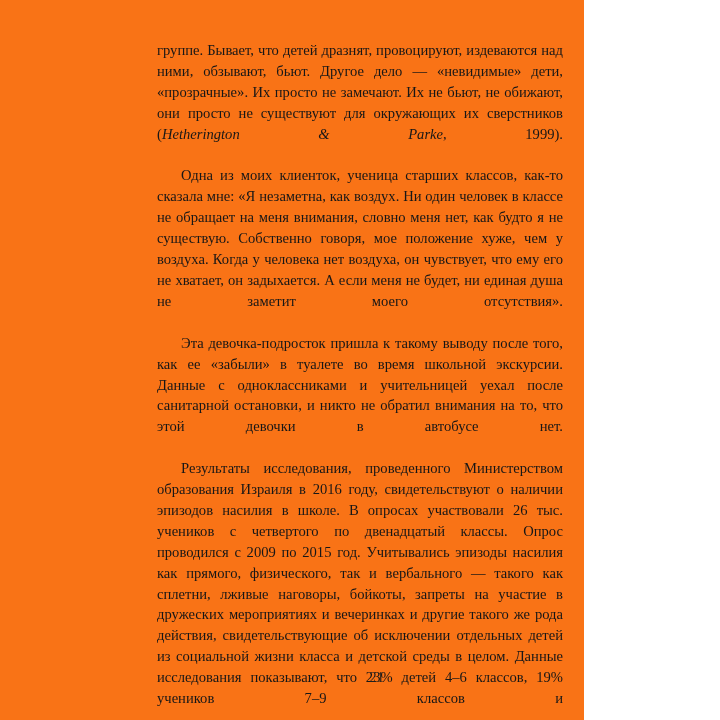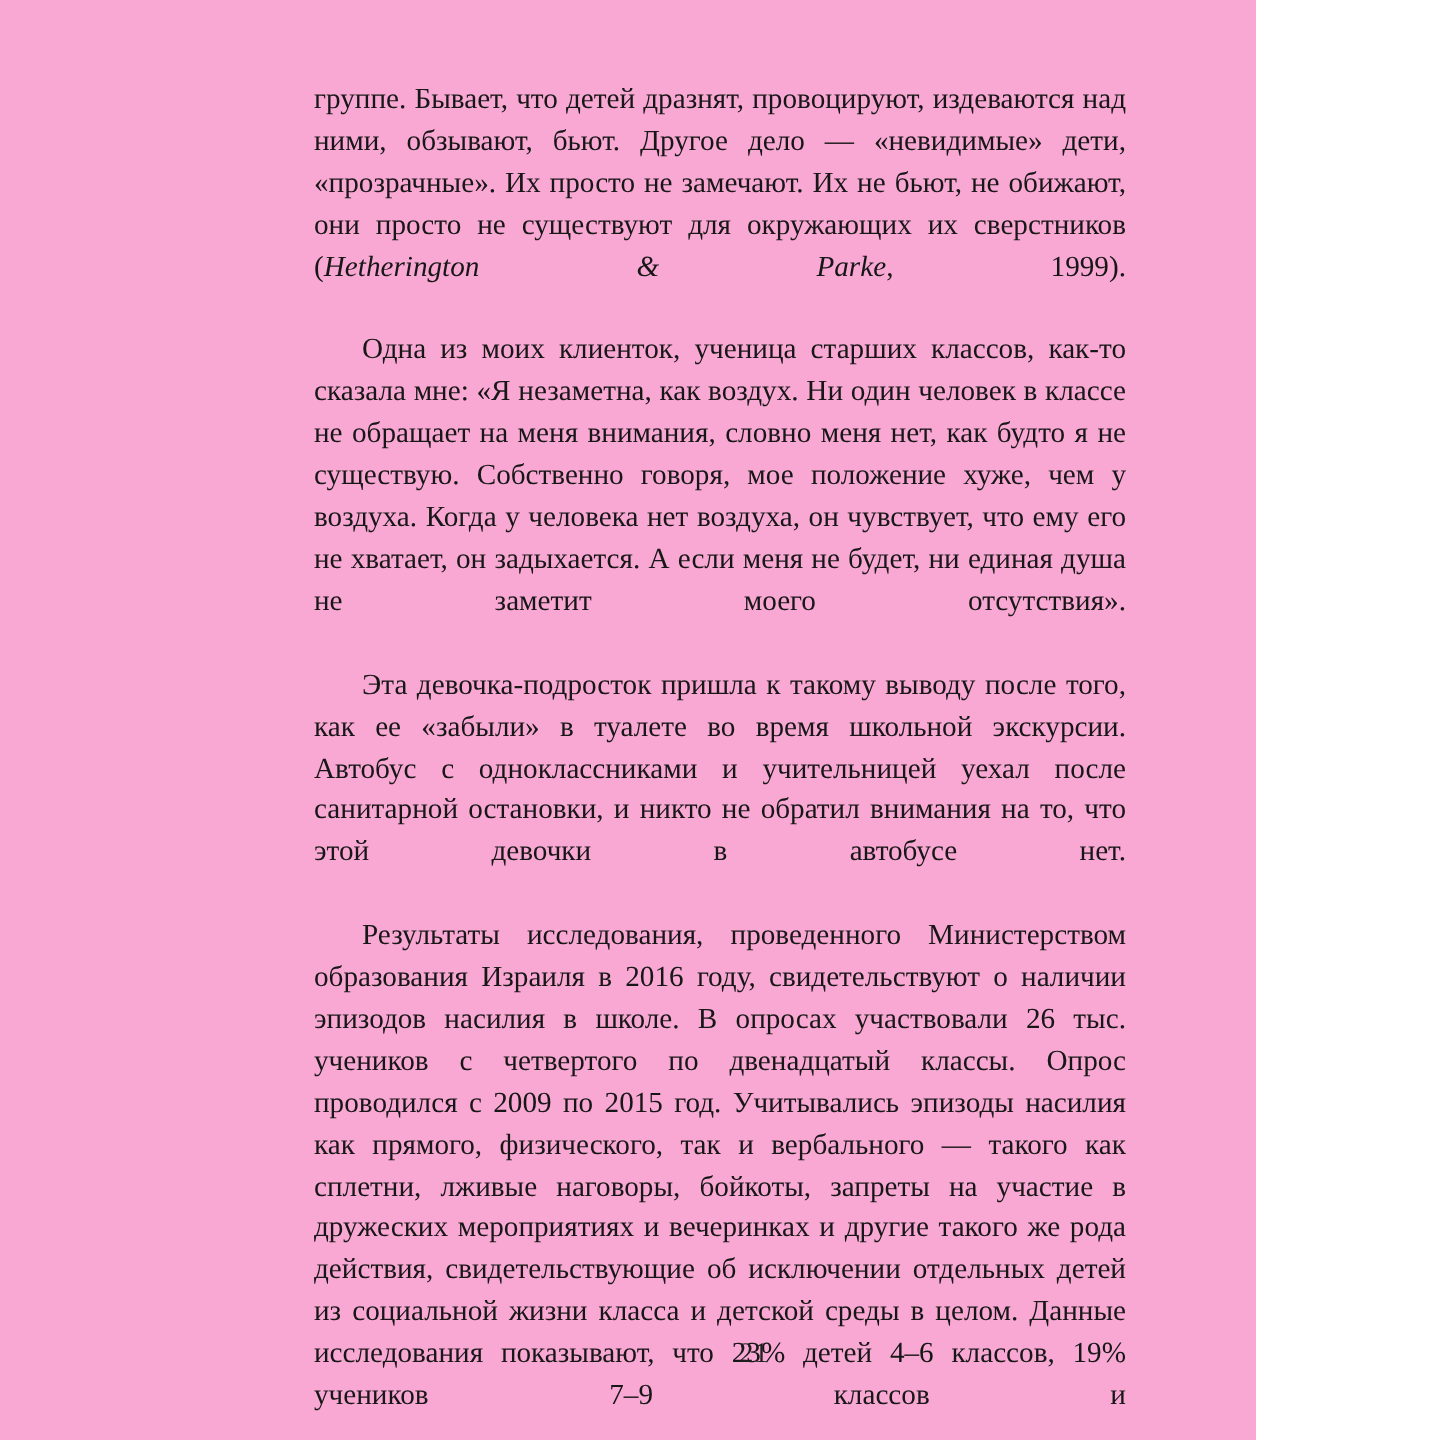--- a/index.html
+++ b/index.html
@@ -10,23 +10,23 @@
   }
   body {
     width: 720px;
     height: 720px;
     overflow: hidden;
     font-family: "Liberation Serif", "DejaVu Serif", serif;
     color: #1a1a1a;
   }
   .page {
     position: relative;
-    width: 628px;
+    width: 584px;
     height: 720px;
-    background: #f9a8d4;
+    background: #f97316;
     box-sizing: border-box;
   }
   .text-block {
     position: absolute;
     left: 157px;
     top: 40px;
     width: 406px;
     text-align: justify;
     text-justify: inter-word;
     font-size: 14.6px;
@@ -72,21 +72,21 @@
 <body>
 
 <div class="page">
 
   <div class="text-block">
 
     <p class="para no-indent"><span>группе. Бывает, что детей дразнят, провоцируют, издеваются над ними, обзывают, бьют. Другое дело — «невидимые» дети, «прозрачные». Их просто не замечают. Их не бьют, не обижают, они просто не существуют для окружающих их сверстников (</span><span class="cite-italic">Hetherington &amp; Parke</span><span>, 1999).</span></p>
 
     <p class="para">Одна из моих клиенток, ученица старших классов, как-то сказала мне: «Я незаметна, как воздух. Ни один человек в классе не обращает на меня внимания, словно меня нет, как будто я не существую. Собственно говоря, мое положение хуже, чем у воздуха. Когда у человека нет воздуха, он чувствует, что ему его не хватает, он задыхается. А если меня не будет, ни единая душа не заметит моего отсутствия».</p>
 
-    <p class="para">Эта девочка-подросток пришла к такому выводу после того, как ее «забыли» в туалете во время школьной экскурсии. Автобус с одноклассниками и учительницей уехал после санитарной остановки, и никто не обратил внимания на то, что этой девочки в автобусе нет.</p>
+    <p class="para">Эта девочка-подросток пришла к такому выводу после того, как ее «забыли» в туалете во время школьной экскурсии. Данные с одноклассниками и учительницей уехал после санитарной остановки, и никто не обратил внимания на то, что этой девочки в автобусе нет.</p>
 
 
     <p class="para">Результаты исследования, проведенного Министерством образования Израиля в 2016 году, свидетельствуют о наличии эпизодов насилия в школе. В опросах участвовали 26 тыс. учеников с четвертого по двенадцатый классы. Опрос проводился с 2009 по 2015 год. Учитывались эпизоды насилия как прямого, физического, так и вербального — такого как сплетни, лживые наговоры, бойкоты, запреты на участие в дружеских мероприятиях и вечеринках и другие такого же рода действия, свидетельствующие об исключении отдельных детей из социальной жизни класса и детской среды в целом. Данные исследования показывают, что 23% детей 4–6 классов, 19% учеников 7–9 классов и</p>
 
   </div>
 
   <div class="folio">21</div>
 
 </div>
 

